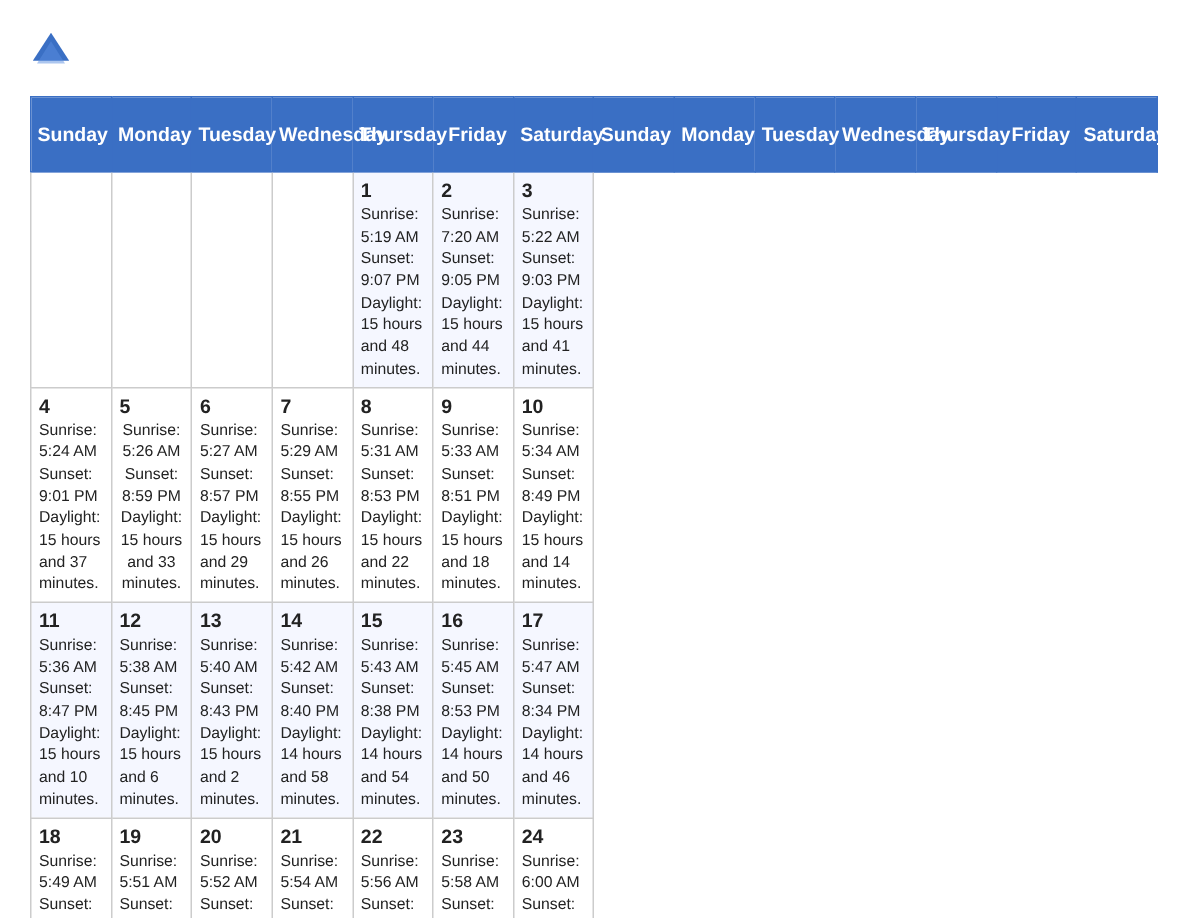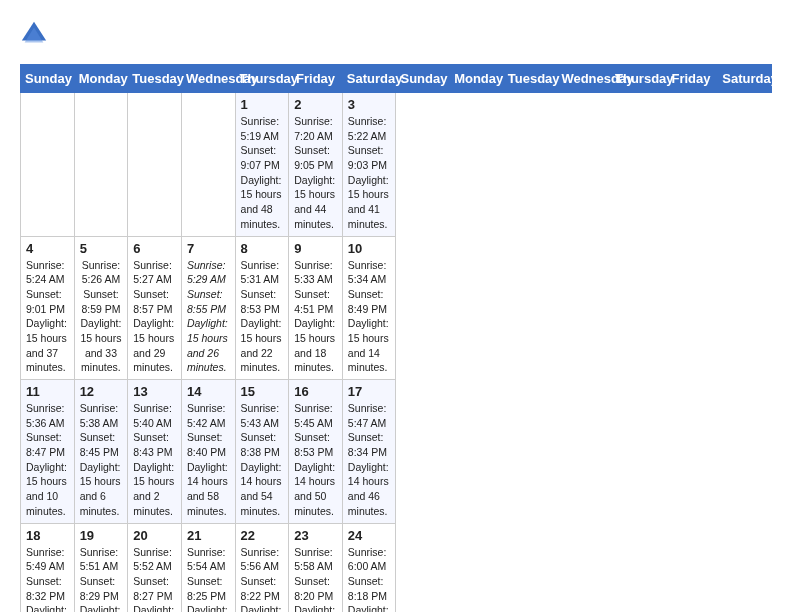--- a/index.html
+++ b/index.html
@@ -48,22 +48,22 @@
     table {
       width: 100%;
       border-collapse: collapse;
       table-layout: fixed;
     }
     thead th {
       background-color: #3a6fc4;
       color: #fff;
       font-size: 13px;
       font-weight: bold;
-      padding: 6px 4px;
-      text-align: center;
+      padding: 17px 4px;
+      text-align: right;
       border: 1px solid #3a6fc4;
       margin-top: 23px;
     }
     tbody td {
       border: 1px solid #ccc;
       vertical-align: top;
       padding: 4px 5px;
       font-size: 11px;
       color: #222;
       height: 90px;
@@ -174,36 +174,36 @@
         </td>
         <td>
           <span class="day-number">6</span>
           <div class="day-info" style="white-space: pre-line;">Sunrise: 5:27 AM
 Sunset: 8:57 PM
 Daylight: 15 hours
 and 29 minutes.</div>
         </td>
         <td>
           <span class="day-number">7</span>
-          <div class="day-info" style="white-space: pre-line; font-style: italic;">Sunrise: 5:29 AM
+          <div class="day-info" style="white-space: pre-line;">Sunrise: 5:29 AM
 Sunset: 8:55 PM
 Daylight: 15 hours
 and 26 minutes.</div>
         </td>
         <td>
           <span class="day-number">8</span>
           <div class="day-info" style="white-space: pre-line;">Sunrise: 5:31 AM
 Sunset: 8:53 PM
 Daylight: 15 hours
 and 22 minutes.</div>
         </td>
         <td>
           <span class="day-number">9</span>
           <div class="day-info" style="white-space: pre-line;">Sunrise: 5:33 AM
-Sunset: 4:51 PM
+Sunset: 8:51 PM
 Daylight: 15 hours
 and 18 minutes.</div>
         </td>
         <td>
           <span class="day-number">10</span>
           <div class="day-info" style="white-space: pre-line;">Sunrise: 5:34 AM
 Sunset: 8:49 PM
 Daylight: 15 hours
 and 14 minutes.</div>
         </td>

